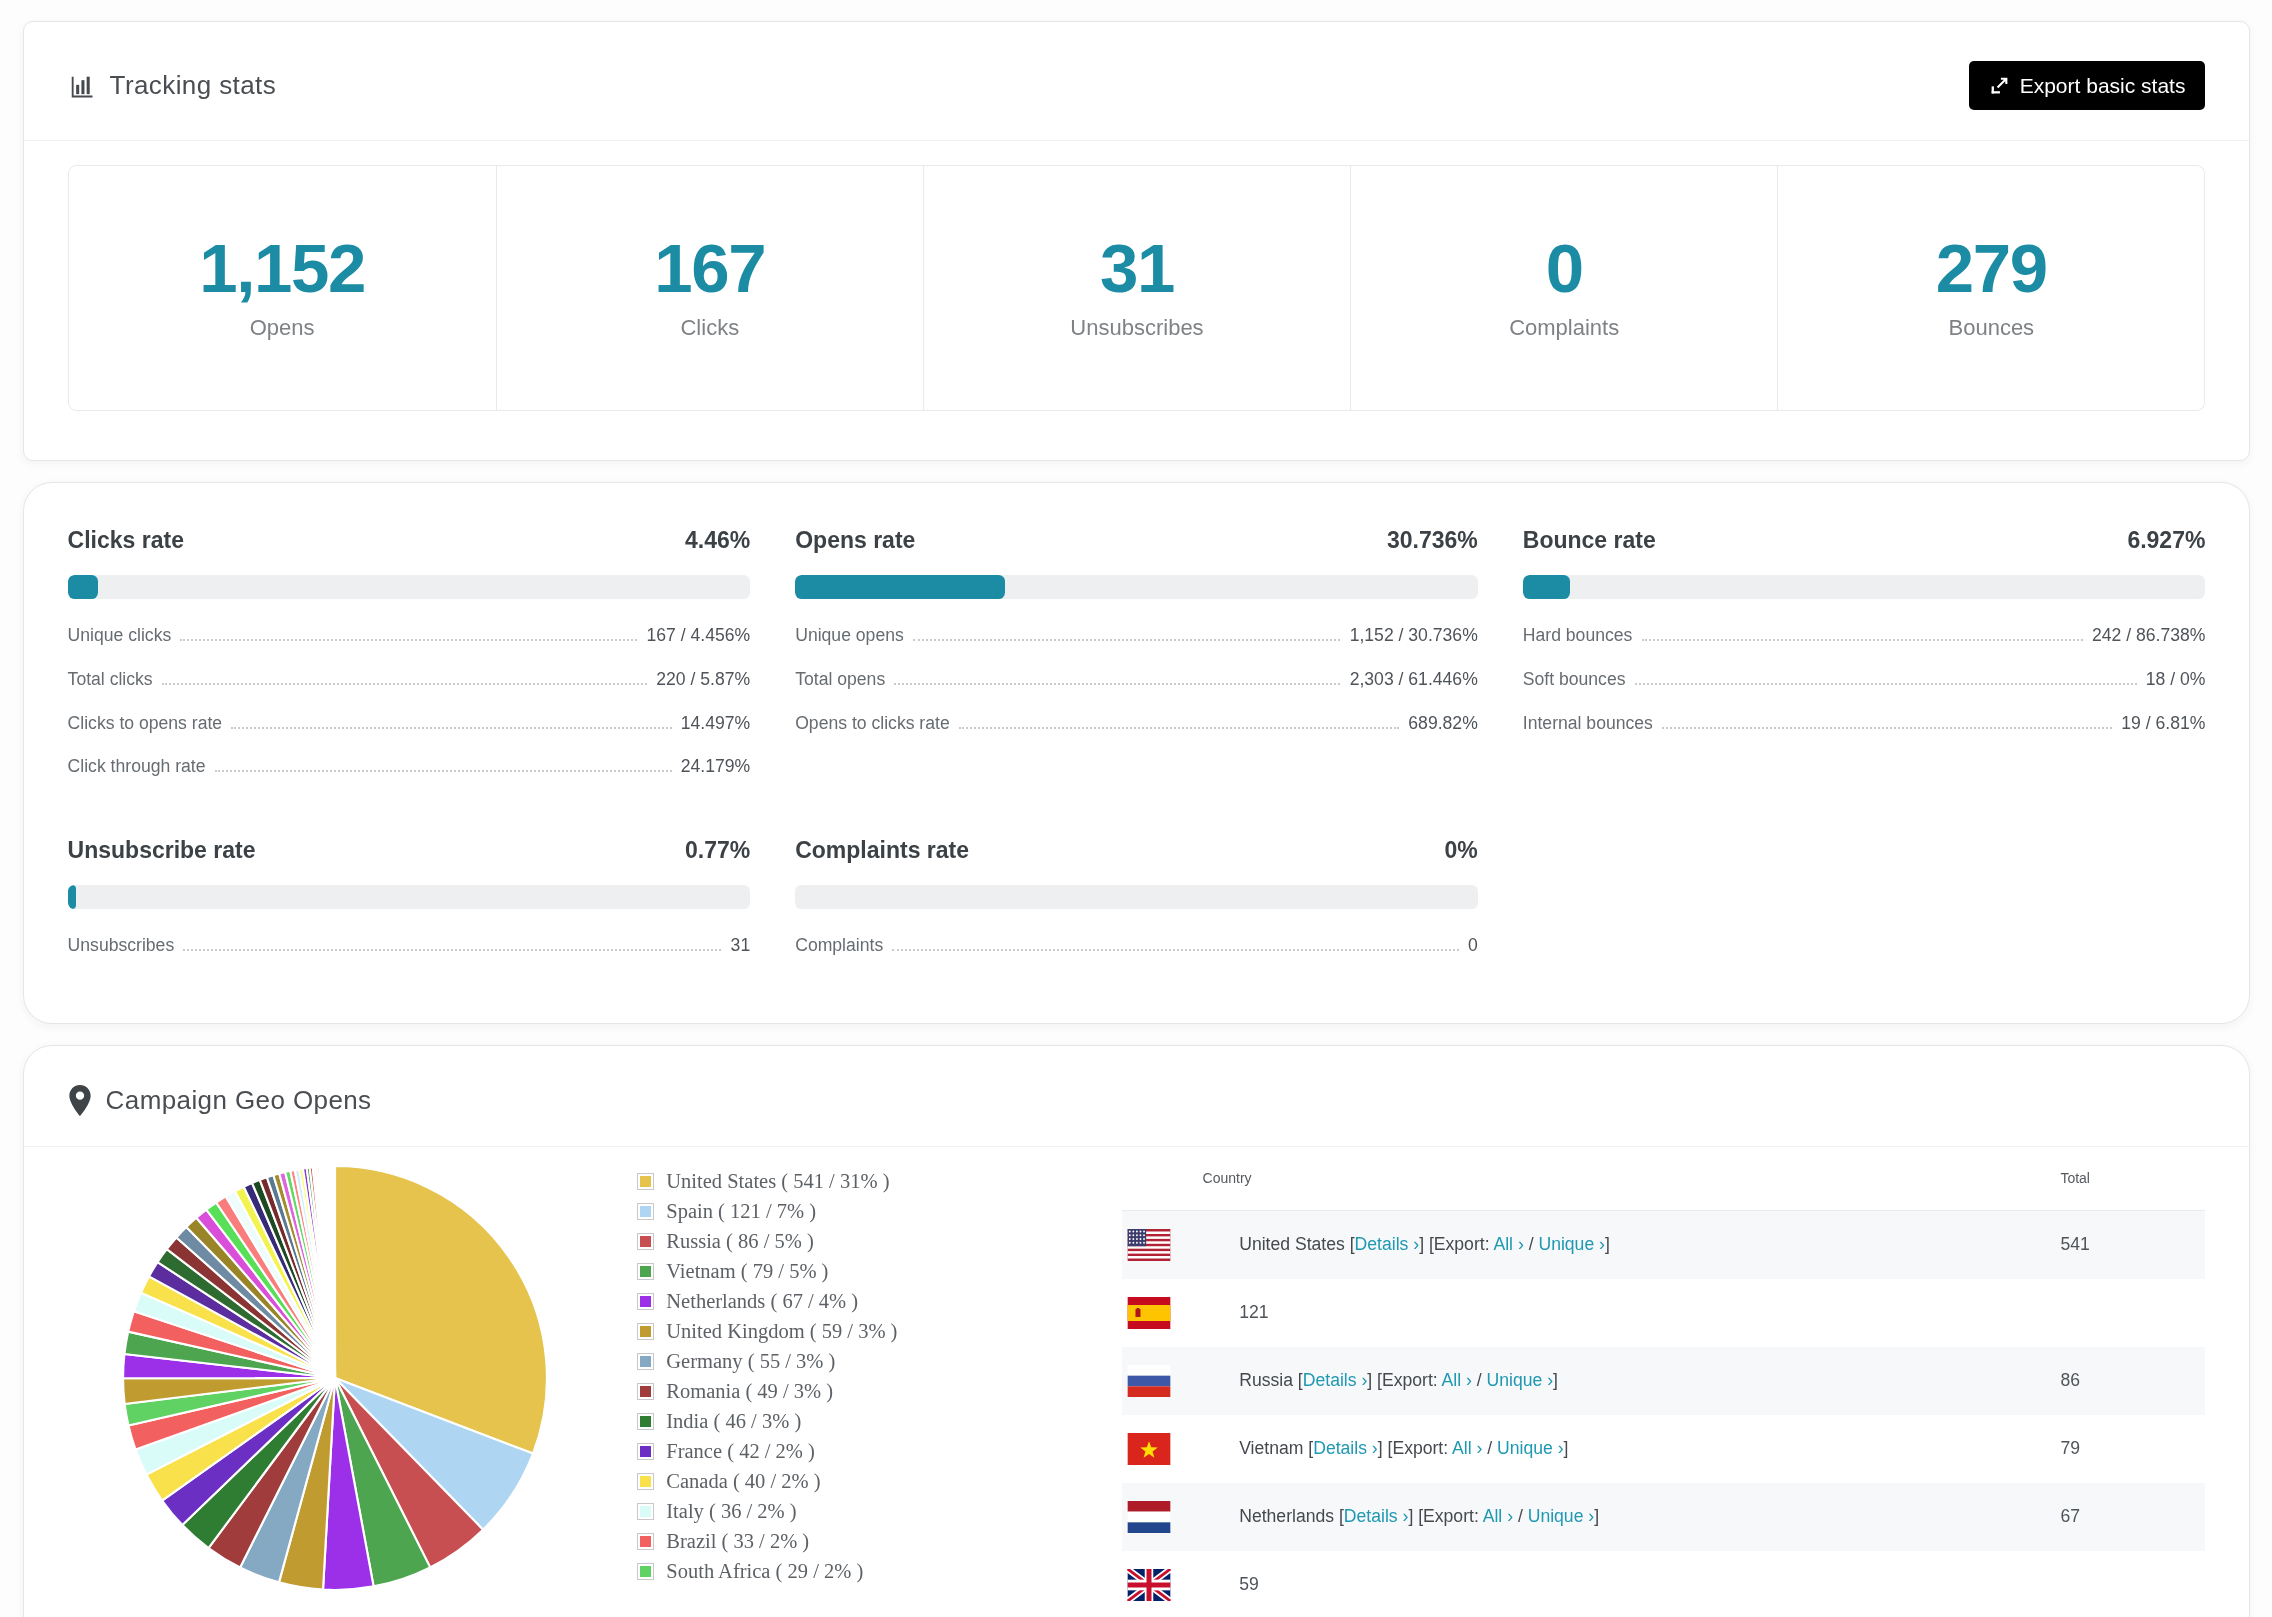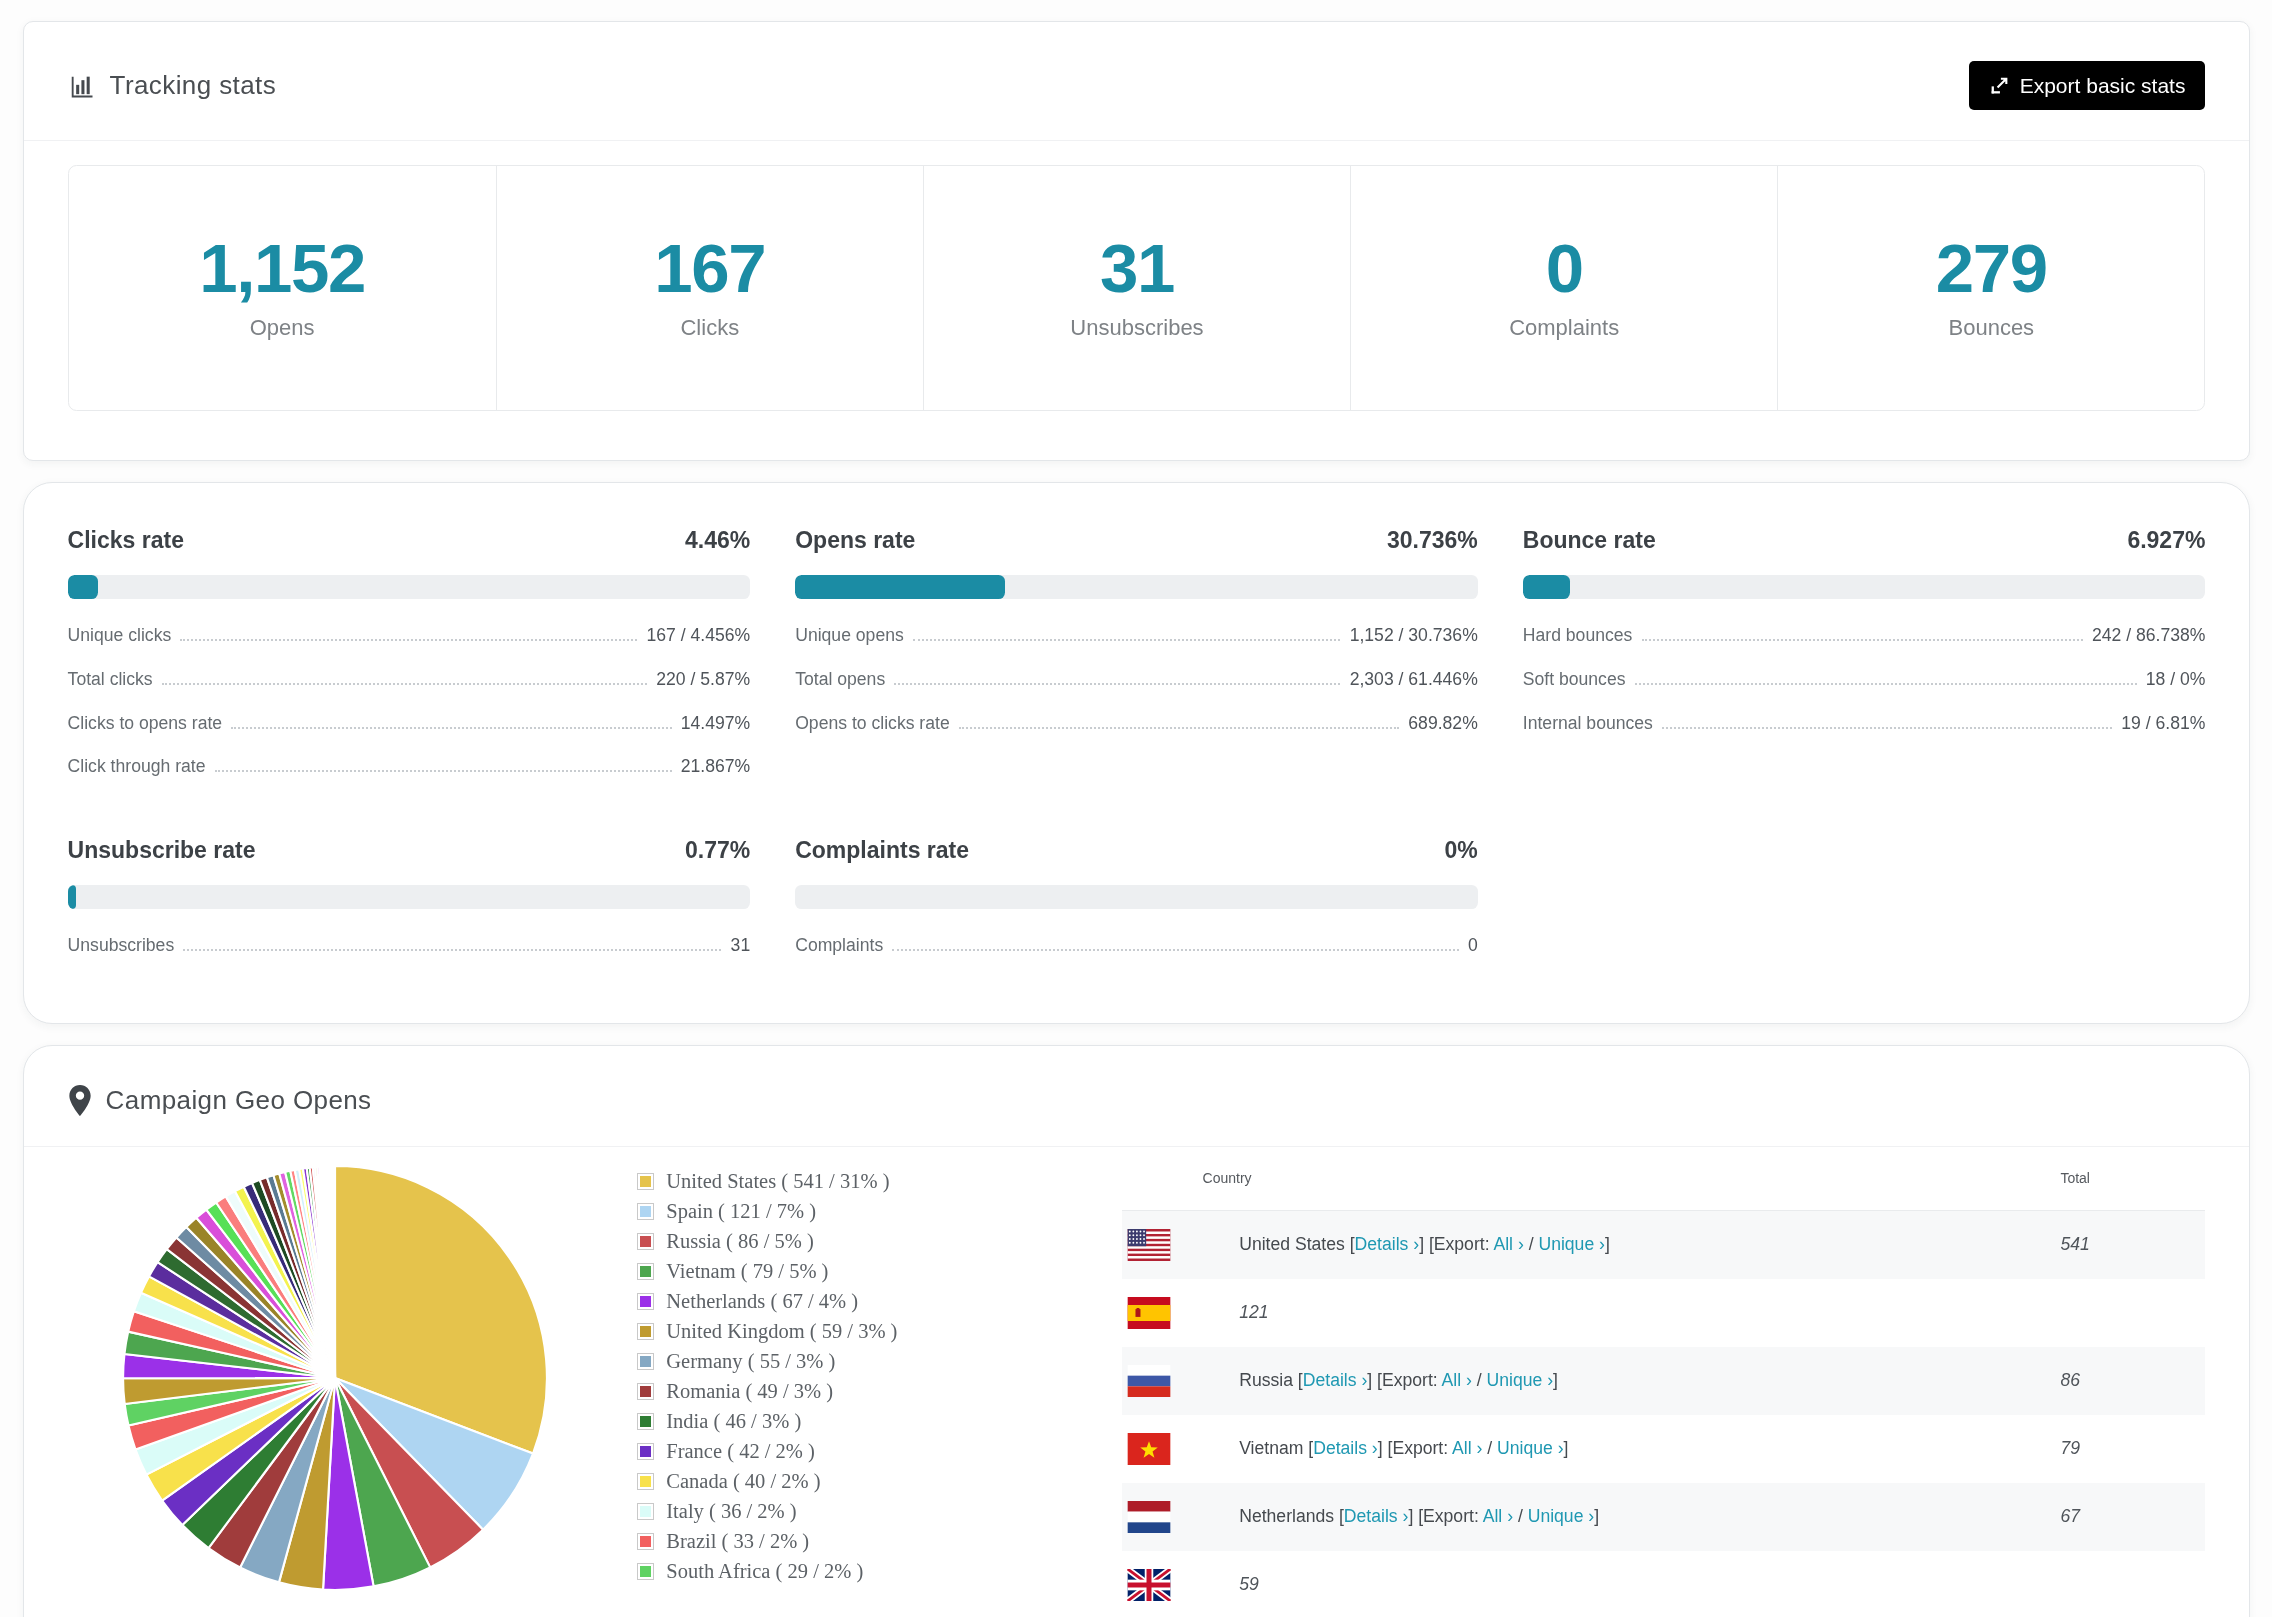--- a/index.html
+++ b/index.html
@@ -54,21 +54,21 @@
 
   .geo-table { flex:1; margin-left:90px; padding-top:0; }
   .thead { display:flex; align-items:center; height:64px; padding-left:81px;
            font-size:14px; color:#55595e; border-bottom:1.4px solid #e9ebed; }
   .col-country { flex:1; }
   .col-total { width:145px; flex-shrink:0; }
   .trow { display:flex; align-items:center; height:68px; padding-left:5.6px; font-size:17.6px;gap:36px; }
   .trow:nth-child(odd) { background:#f7f8f9; }
   .trow .flag { width:44px; height:32px; margin-right:32px; flex-shrink:0; }
   .trow .flag svg { width:44px; height:32px; display:block; }
-  .trow .col-total { color:#4f545a;font-style:italic; }
+  .trow .col-total { color:#4f545a; }
   .c-name { color:#45494e; }
   .brk { color:#45494e; }
   .tlink { color:#1f98b2; text-decoration:none; cursor:pointer; }
 </style>
 </head>
 <body>
 
 <div class="page">
 
   <div class="card">
@@ -143,21 +143,21 @@
               <span class="val">220 / 5.87%</span>
             </div>
             <div class="rrow">
               <span class="lbl">Clicks to opens rate</span>
               <span class="leader"></span>
               <span class="val">14.497%</span>
             </div>
             <div class="rrow">
               <span class="lbl">Click through rate</span>
               <span class="leader"></span>
-              <span class="val">21.867%</span>
+              <span class="val">24.179%</span>
             </div>
           </div>
         </div>
         <div>
           <div class="rate-head">
             <span class="rate-title">Opens rate</span>
             <span class="rate-value">30.736%</span>
           </div>
           <div class="rate-bar">
             <div class="rate-fill" style="width:30.736%;min-width:8.5px;"></div>

